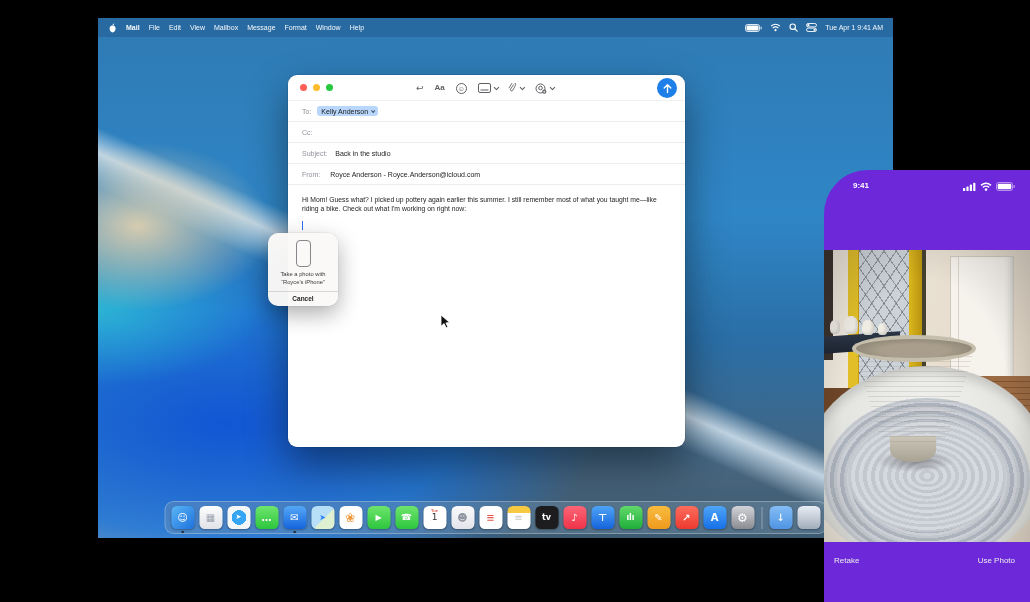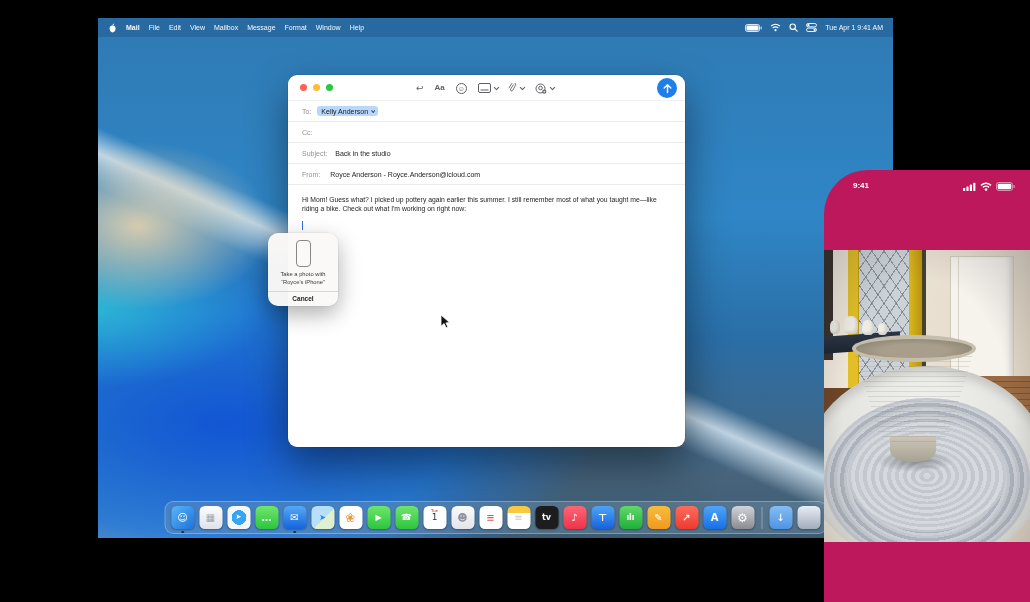--- a/index.html
+++ b/index.html
@@ -82,21 +82,21 @@
   .popup-phone { width:15px; height:27px; border:1.5px solid #86868b; border-radius:4px; margin-top:7px; }
   .popup-text { margin-top:4px; font-size:5.8px; line-height:1.3; color:#3a3a3e; text-align:center; }
   .popup-div { width:100%; height:0.5px; background:#d8d6d2; margin-top:5px; }
   .popup-cancel { margin-top:3px; font-size:6.5px; font-weight:700; color:#1c1c1e; cursor:default; }
 
   
   .cursor { position:absolute; left:342px; top:296px; z-index:35; }
 
   
   .iphone { position:absolute; left:824px; top:170px; width:206px; height:432px; z-index:40;
-    background:#be185d; border-top-left-radius:44px; overflow:hidden; }
+    background:#6d28d9; border-top-left-radius:44px; overflow:hidden; }
   .ph-status { position:absolute; top:0; left:0; right:0; height:30px; color:#fff; }
   .ph-time { position:absolute; left:29px; top:11px; font-size:8px; font-weight:700; }
   .ph-sticons { position:absolute; right:15px; top:12px; display:flex; align-items:center; gap:4px; }
 
   .photo { position:absolute; left:0; top:80px; width:206px; height:292px; overflow:hidden; background:#e9e2d6; }
   .ph-wall { position:absolute; inset:0; background:linear-gradient(100deg,#efe8dc 0%,#e7decf 55%,#ded3c3 100%); }
   .ph-dark-corner { position:absolute; left:0; top:0; width:9px; height:110px; background:#39302a; }
   .ph-window { position:absolute; left:24px; top:0; width:74px; height:158px;
     background:linear-gradient(90deg,#e2bf28 0 14%, #c79c10 14% 16%, #d8b41c 84%, #b8930f 100%); }
   .ph-lattice { position:absolute; left:11px; right:13px; top:0; bottom:0; background:#ccd3d8;
@@ -386,14 +386,18 @@
       <div class="ph-pan"></div>
       <div class="ph-wheel"></div>
       <div class="ph-wheel-inner"></div>
       <div class="ph-foot-shadow"></div>
       <div class="ph-bowl-foot"></div>
       <div class="ph-bowl-body"></div>
       <div class="ph-bowl-rim"></div>
       <div class="ph-vig"></div>
     </div>
 
+    <div class="ph-bottom">
+      <span class="ph-retake">Retake</span>
+      <span class="ph-usephoto">Use Photo</span>
+    </div>
   </div>
 </div>
 
 </body></html>

